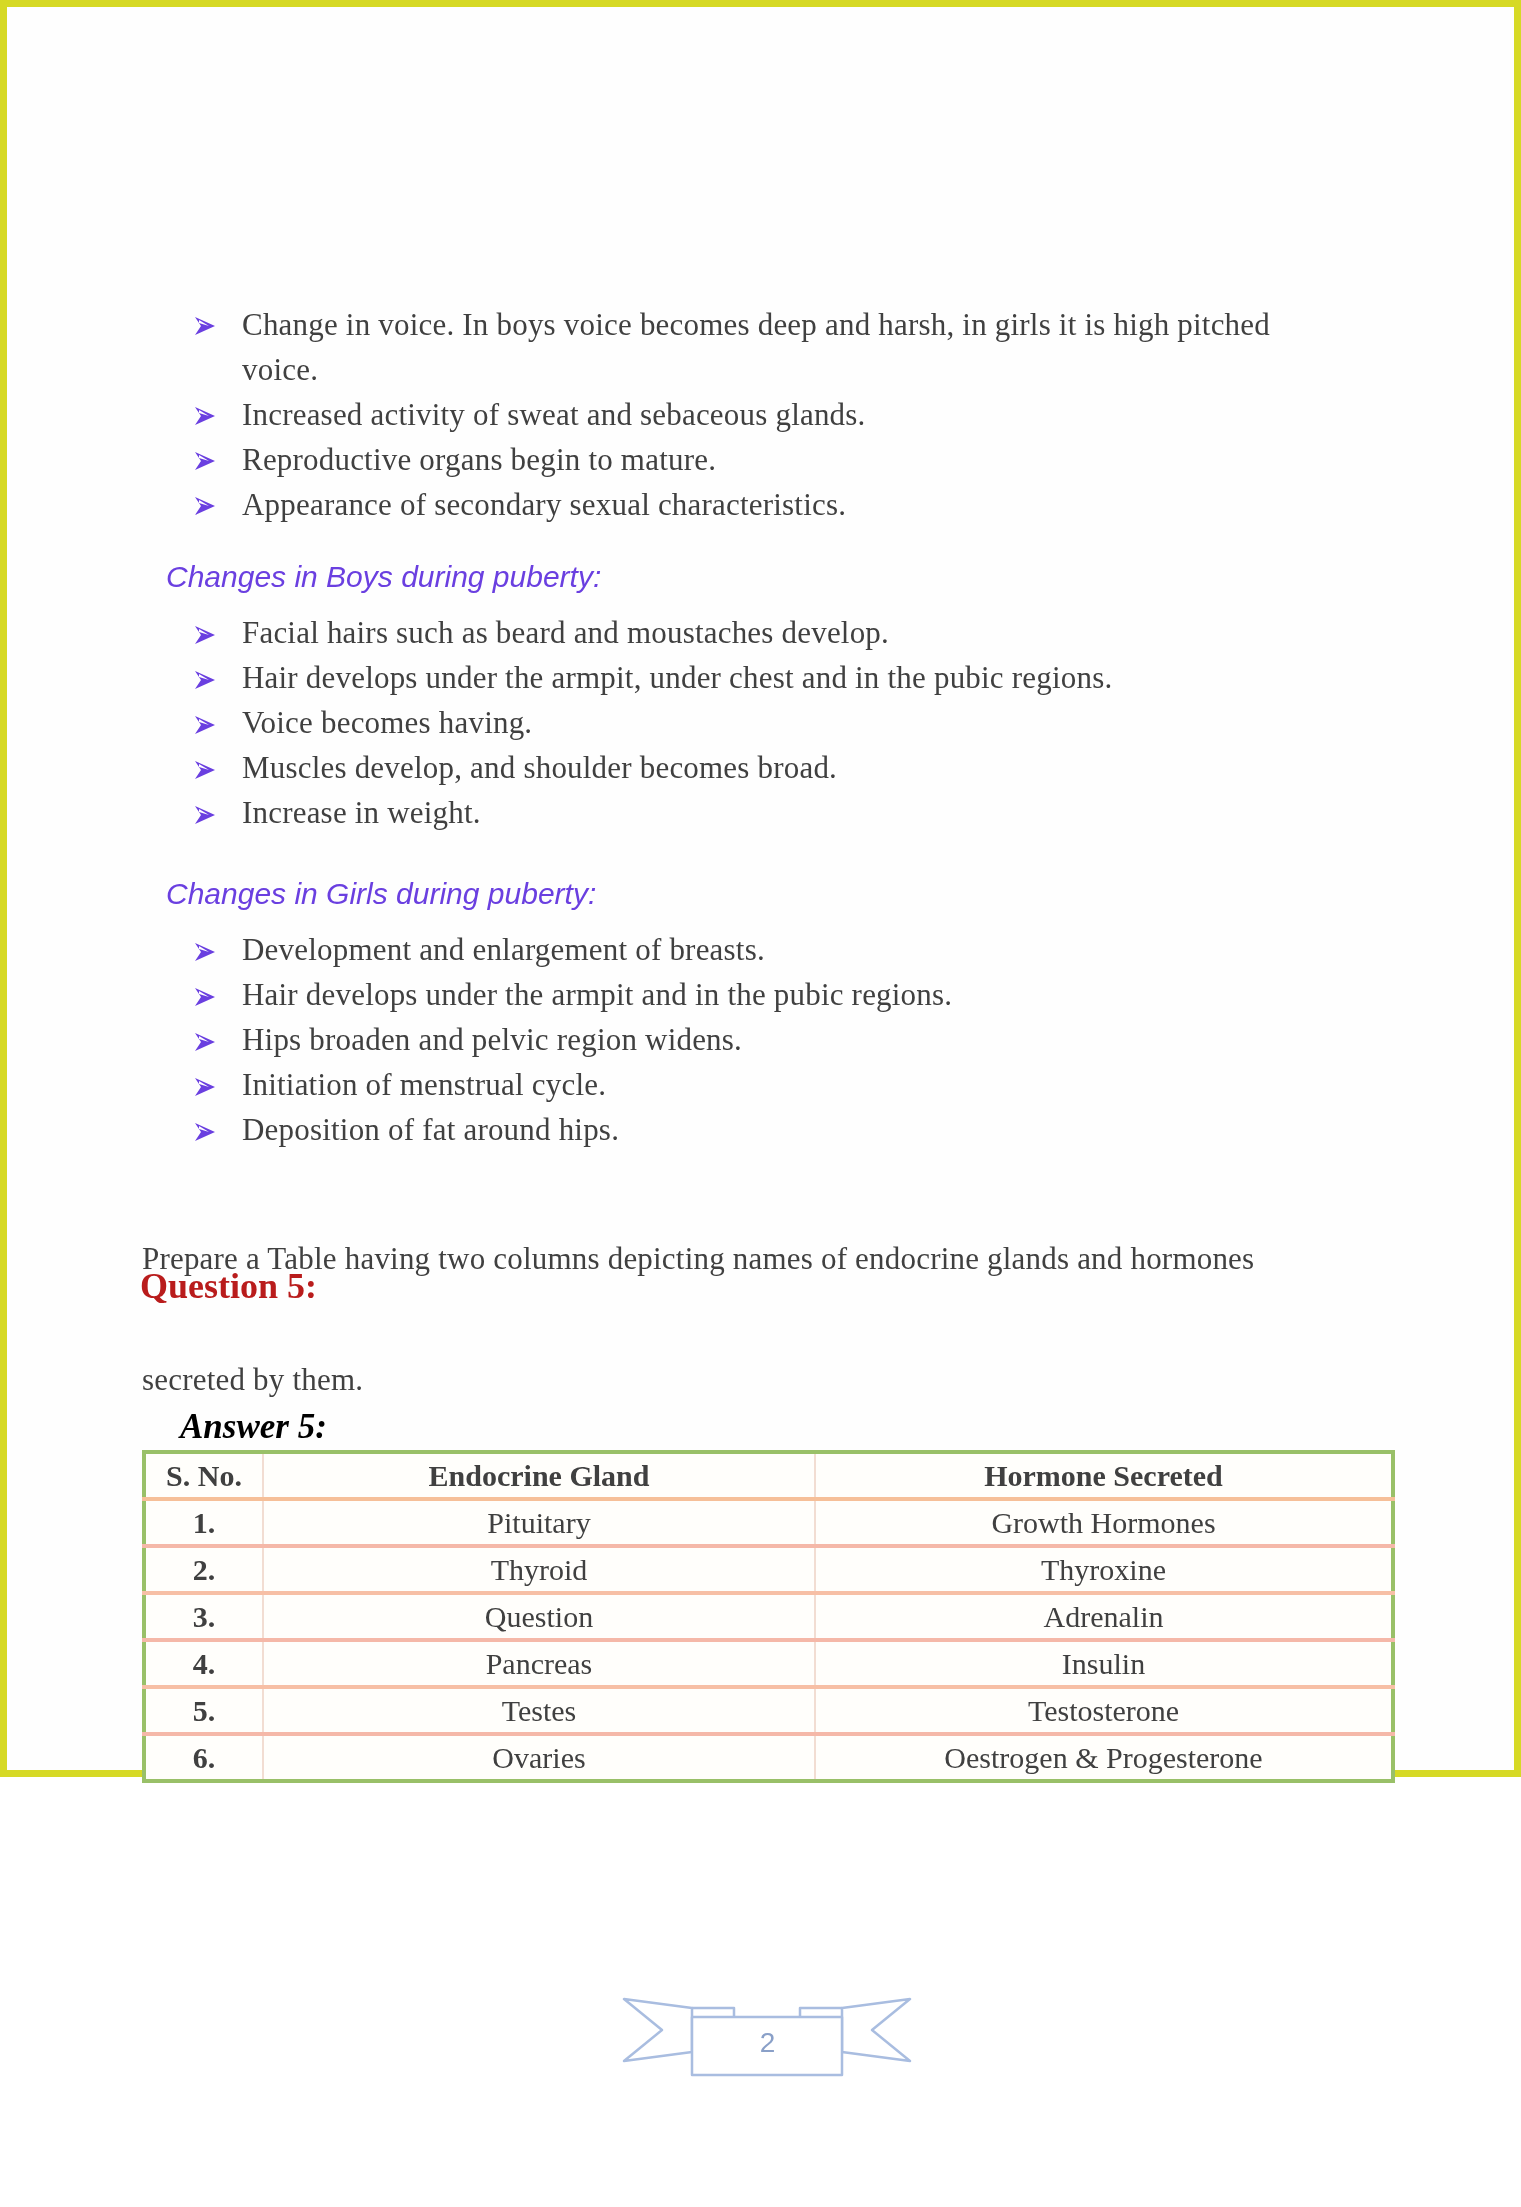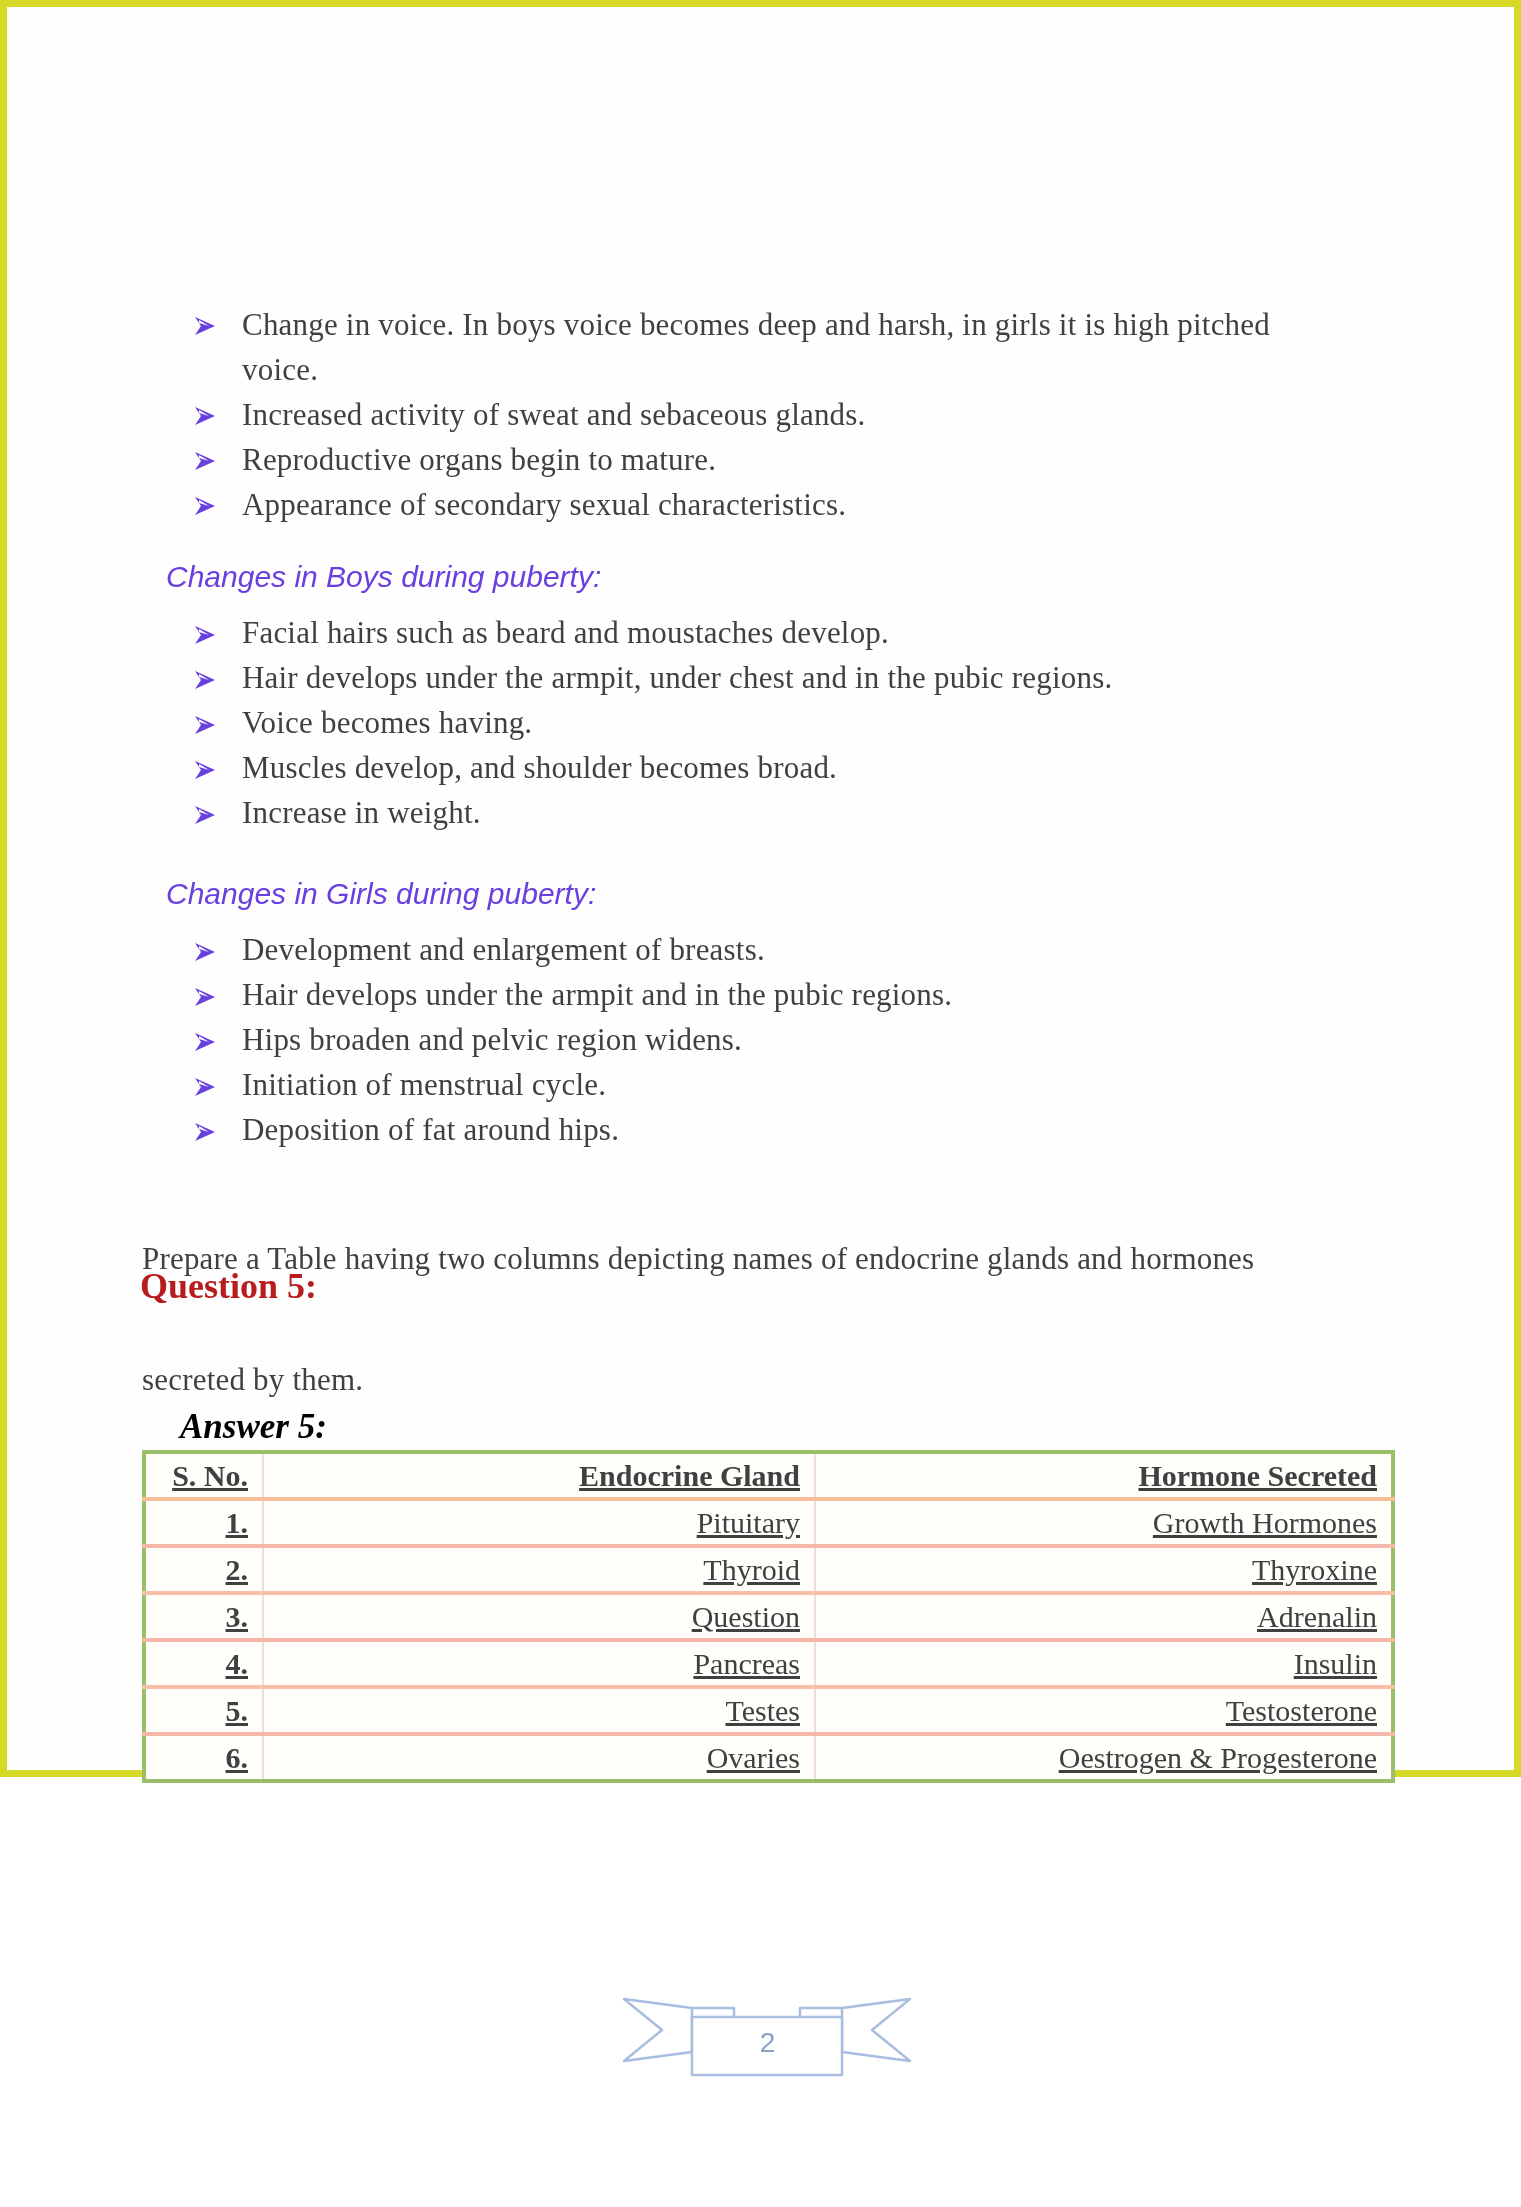--- a/index.html
+++ b/index.html
@@ -28,24 +28,23 @@
       position: absolute; left: 173px; top: 1400px;
       font-family: "Liberation Serif", serif; font-weight: bold; font-size: 35px; color: #000000; font-style: italic;
     }
     table.gland-table {
       position: absolute; left: 135px; top: 1443px; width: 1253px;
       border-collapse: collapse; border: 4px solid #99c068;
       font-family: "Liberation Serif", "DejaVu Serif", serif; font-size: 30px; color: #404040;
       background: #fffefb;
     }
     table.gland-table td, table.gland-table th {
-      height: 43px; padding: 0 14px; text-align: right; vertical-align: middle;
+      height: 43px; padding: 0 14px; text-align: center; vertical-align: middle;
       border-left: 2px solid #f2ddd2; border-bottom: 4px solid #f5b8a8;
       white-space: nowrap;
-      text-decoration: underline;
     }
     table.gland-table tr:last-child td { border-bottom: none; }
     table.gland-table tr td:first-child, table.gland-table tr th:first-child { border-left: none; font-weight: bold; }
     table.gland-table th { font-weight: bold; border-bottom-color: #f6bf98; }
     table.gland-table tr.row-alt td { border-bottom-color: #f7bfa5; }
     .col-sno { width: 88px; }
     .col-gland { width: 522px; }
     .page-ribbon { position: absolute; left: 615px; top: 1990px; width: 290px; height: 80px; }
     .page-ribbon svg { width: 290px; height: 80px; display: block; }
     .page-number {

